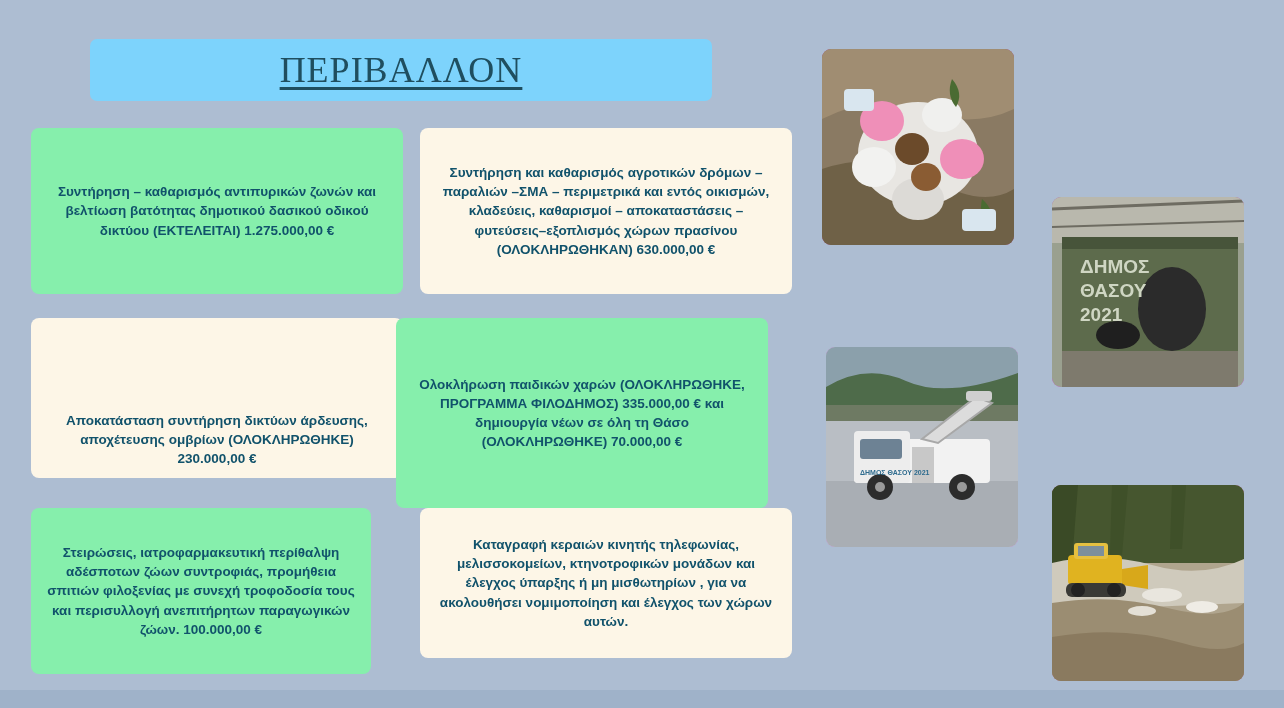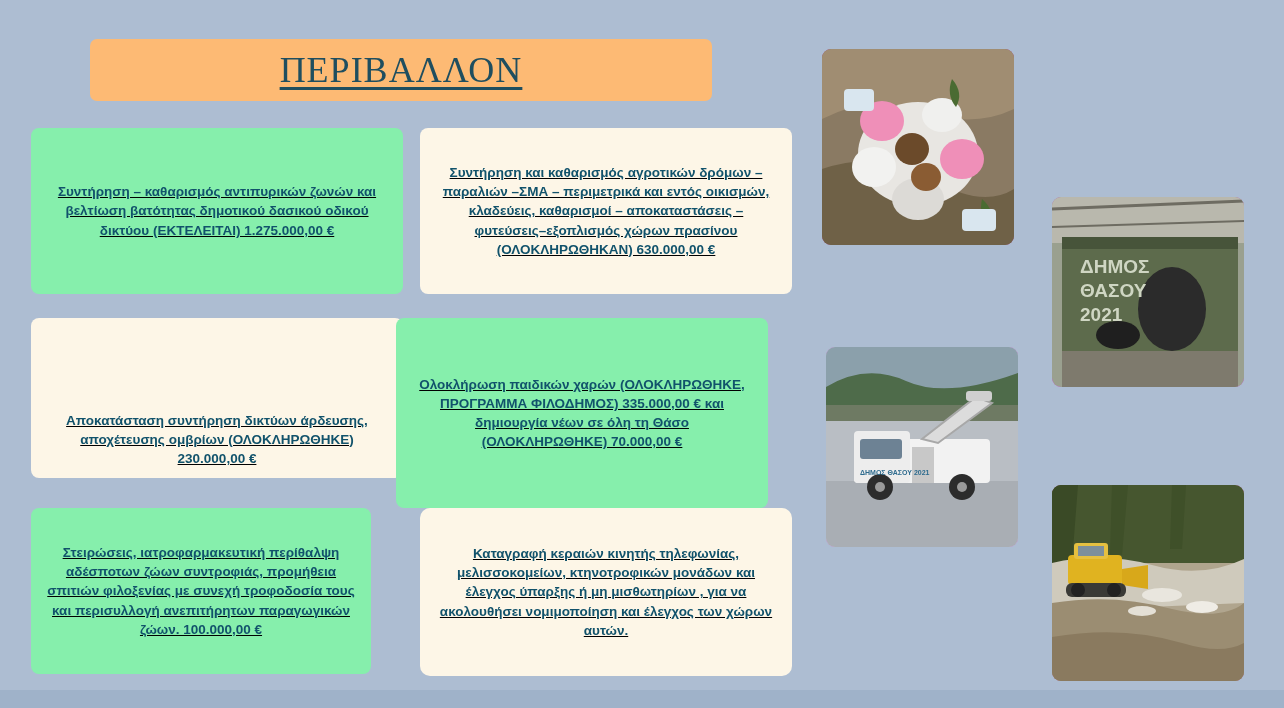--- a/index.html
+++ b/index.html
@@ -29,21 +29,21 @@
     background: #9fb2c9;
   }
 
   
   .title-box {
     position: absolute;
     left: 90px;
     top: 39px;
     width: 622px;
     height: 62px;
-    background: #fdba74;
+    background: #7dd3fc;
     border-radius: 7px;
     display: flex;
     align-items: center;
     justify-content: center;
   }
   .title-text {
     font-size: 36px;
     letter-spacing: 1px;
     color: #1f4e5f;
     text-decoration: underline;
@@ -54,21 +54,20 @@
 
   
   .card {
     position: absolute;
     border-radius: 8px;
     display: flex;
     align-items: center;
     justify-content: center;
     box-sizing: border-box;
     padding: 10px 16px;
-    text-decoration: underline;
   }
   .card-text {
     text-align: center;
     font-size: 13.5px;
     line-height: 1.42;
     font-weight: bold;
     color: #11526b;
     white-space: pre-line;
   }
   .card.blue { background: #86efac; }
@@ -107,21 +106,21 @@
   </div>
 
   <div class="card blue" style="left:396px; top:318px; width:372px; height:190px;">
     <div class="card-text">Ολοκλήρωση παιδικών χαρών (ΟΛΟΚΛΗΡΩΘΗΚΕ, ΠΡΟΓΡΑΜΜΑ ΦΙΛΟΔΗΜΟΣ) 335.000,00 € και δημιουργία νέων σε όλη τη Θάσο (ΟΛΟΚΛΗΡΩΘΗΚΕ) 70.000,00 €</div>
   </div>
 
   <div class="card blue" style="left:31px; top:508px; width:340px; height:166px;">
     <div class="card-text">Στειρώσεις, ιατροφαρμακευτική περίθαλψη αδέσποτων ζώων συντροφιάς, προμήθεια σπιτιών φιλοξενίας με συνεχή τροφοδοσία τους και περισυλλογή ανεπιτήρητων παραγωγικών ζώων. 100.000,00 €</div>
   </div>
 
-  <div class="card cream" style="left:420px; top:508px; width:372px; height:168px;border-radius:10px;">
+  <div class="card cream" style="left:420px; top:508px; width:372px; height:150px;">
     <div class="card-text">Καταγραφή κεραιών κινητής τηλεφωνίας, μελισσοκομείων, κτηνοτροφικών μονάδων και έλεγχος ύπαρξης ή μη μισθωτηρίων , για να ακολουθήσει νομιμοποίηση και έλεγχος των χώρων αυτών.</div>
   </div>
 
   <div class="photo" style="left:822px; top:49px; width:192px; height:196px;">
     <svg width="192" height="196" viewBox="0 0 192 196">
       <rect width="192" height="196" fill="#8a7a63"></rect>
       <path d="M0 0 L192 0 L192 60 Q150 80 100 62 Q50 44 0 70 Z" fill="#a08d72"></path>
       <path d="M0 120 Q60 100 110 130 Q160 160 192 140 L192 196 L0 196 Z" fill="#6f6147"></path>
       <ellipse cx="96" cy="105" rx="60" ry="52" fill="#e8e6e2"></ellipse>
       <ellipse cx="60" cy="72" rx="22" ry="20" fill="#ef8fb8"></ellipse>

